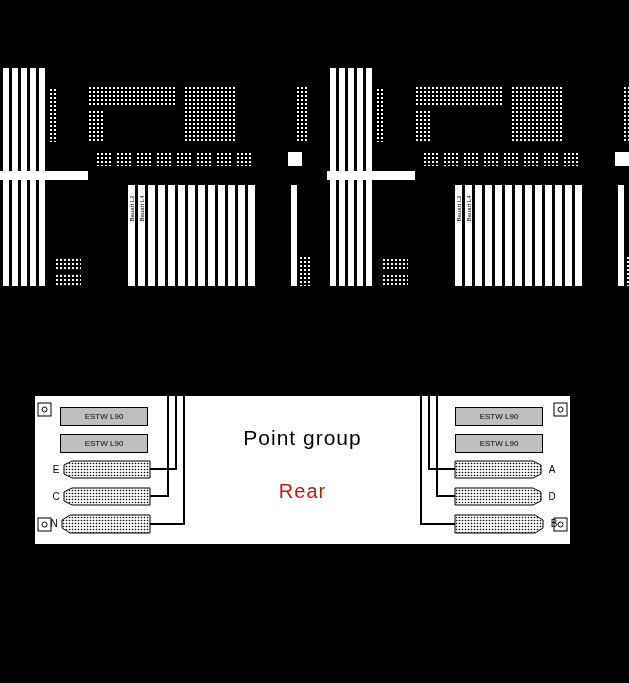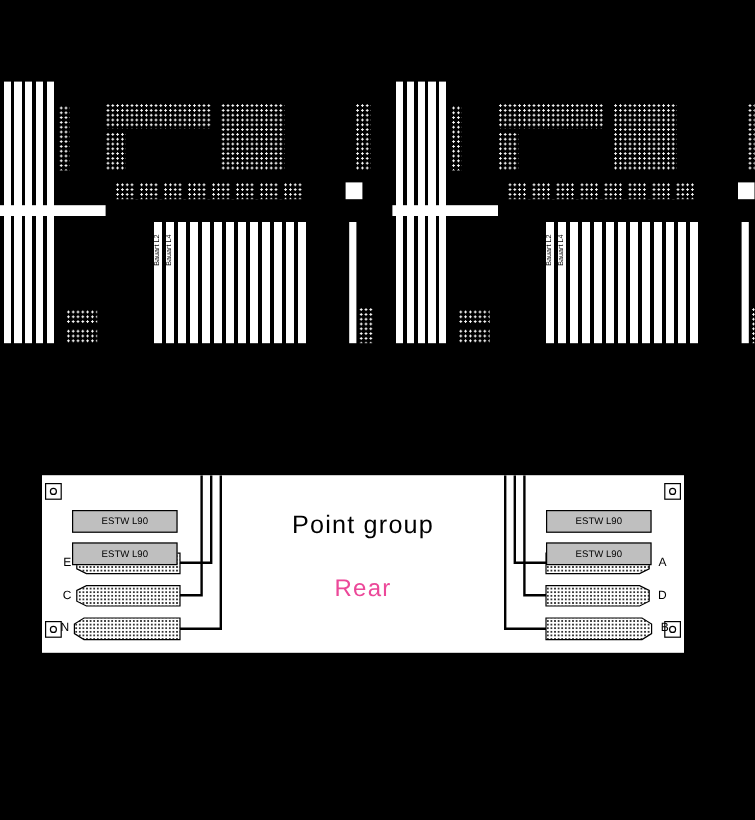--- a/index.html
+++ b/index.html
@@ -32,26 +32,26 @@
     font-size:6px; color:#000; text-align:right;
     padding-right:10px; box-sizing:border-box; white-space:nowrap;
   }
   .pg { background:#fff; }
   .pg-title {
     position:absolute; left:0; right:0; top:30px; text-align:center;
     font-size:21px; letter-spacing:1px; color:#000;
   }
   .pg-sub {
     position:absolute; left:0; right:0; top:84px; text-align:center;
-    font-size:20px; letter-spacing:1px; color:#ec4899;
+    font-size:20px; letter-spacing:1px; color:#b91c1c;
   }
   .estw {
     position:absolute; width:88px; height:19px; background:#bfbfbf;
     border:1px solid #000; display:flex; align-items:center; justify-content:center;
-    font-size:8px; color:#000; box-sizing:border-box;margin-top:18px;
+    font-size:8px; color:#000; box-sizing:border-box;
   }
   .plug-letter { position:absolute; width:12px; text-align:center; font-size:10px; color:#000; }
   .machines {
     background:#fff; border:1px solid #000;
     display:flex; align-items:center; justify-content:center;
     font-size:19px; color:#000; letter-spacing:0.5px; box-sizing:border-box;
   }
 </style>
 </head>
 <body>

